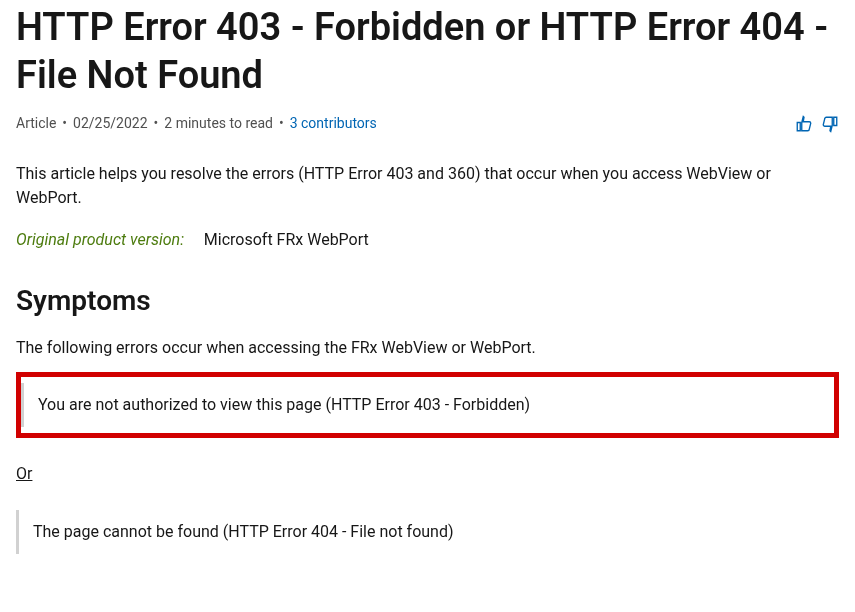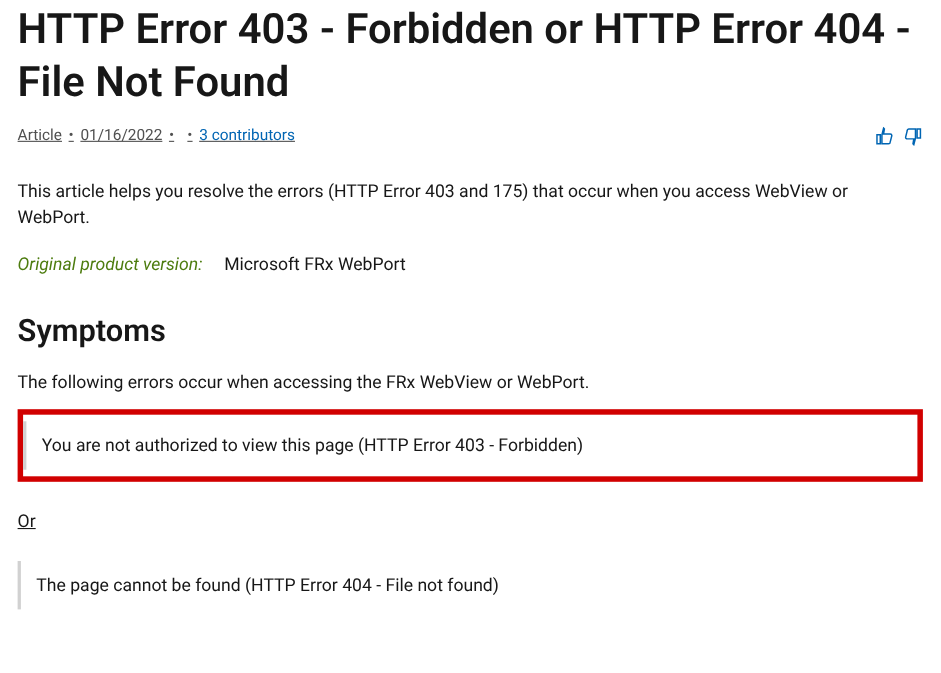--- a/index.html
+++ b/index.html
@@ -29,21 +29,20 @@
       align-items: center;
       justify-content: space-between;
       margin-bottom: 28px;
       color: #505050;
       font-size: 14px;
     }
     .meta-left {
       display: flex;
       align-items: center;
       gap: 0;
-      text-decoration: underline;
     }
     .meta-item {
       color: #505050;
     }
     .meta-sep {
       margin: 0 6px;
       color: #505050;
     }
     .contributors-link {
       color: #0065b3;
@@ -112,40 +111,41 @@
   </style>
 </head>
 <body>
 
 <h1>HTTP Error 403 - Forbidden or HTTP Error 404 - File Not Found</h1>
 
 <div class="meta-row">
   <div class="meta-left">
     <span class="meta-item">Article</span>
     <span class="meta-sep">•</span>
-    <span class="meta-item">01/16/2022</span>
+    <span class="meta-item">02/25/2022</span>
     <span class="meta-sep">•</span>
+    <span class="meta-item">2 minutes to read</span>
     <span class="meta-sep">•</span>
     <span class="contributors-link">3 contributors</span>
   </div>
   <div class="feedback-icons">
     <span class="feedback-icon">
       <svg viewBox="0 0 24 24" width="18" height="18" fill="none" stroke="#0065b3" stroke-width="1.8">
         <path d="M7 10v11H3V10h4zm4-8l1 1-1 6h8c1 0 2 1 2 2l-2 8c0 1-1 2-2 2H9V10l2-8z"></path>
       </svg>
     </span>
     <span class="feedback-icon">
       <svg viewBox="0 0 24 24" width="18" height="18" fill="none" stroke="#0065b3" stroke-width="1.8">
         <path d="M17 14V3h4v11h-4zm-4 8l-1-1 1-6H5c-1 0-2-1-2-2l2-8c0-1 1-2 2-2h8v11l-2 8z"></path>
       </svg>
     </span>
   </div>
 </div>
 
-<p class="intro">This article helps you resolve the errors (HTTP Error 403 and 175) that occur when you access WebView or WebPort.</p>
+<p class="intro">This article helps you resolve the errors (HTTP Error 403 and 360) that occur when you access WebView or WebPort.</p>
 
 <div class="kv-block">
   <div class="kv-row">
     <span class="kv-label">Original product version:</span>
     <span>&nbsp;&nbsp;&nbsp;</span>
     <span class="kv-value">Microsoft FRx WebPort</span>
   </div>
 </div>
 
 <h2>Symptoms</h2>

